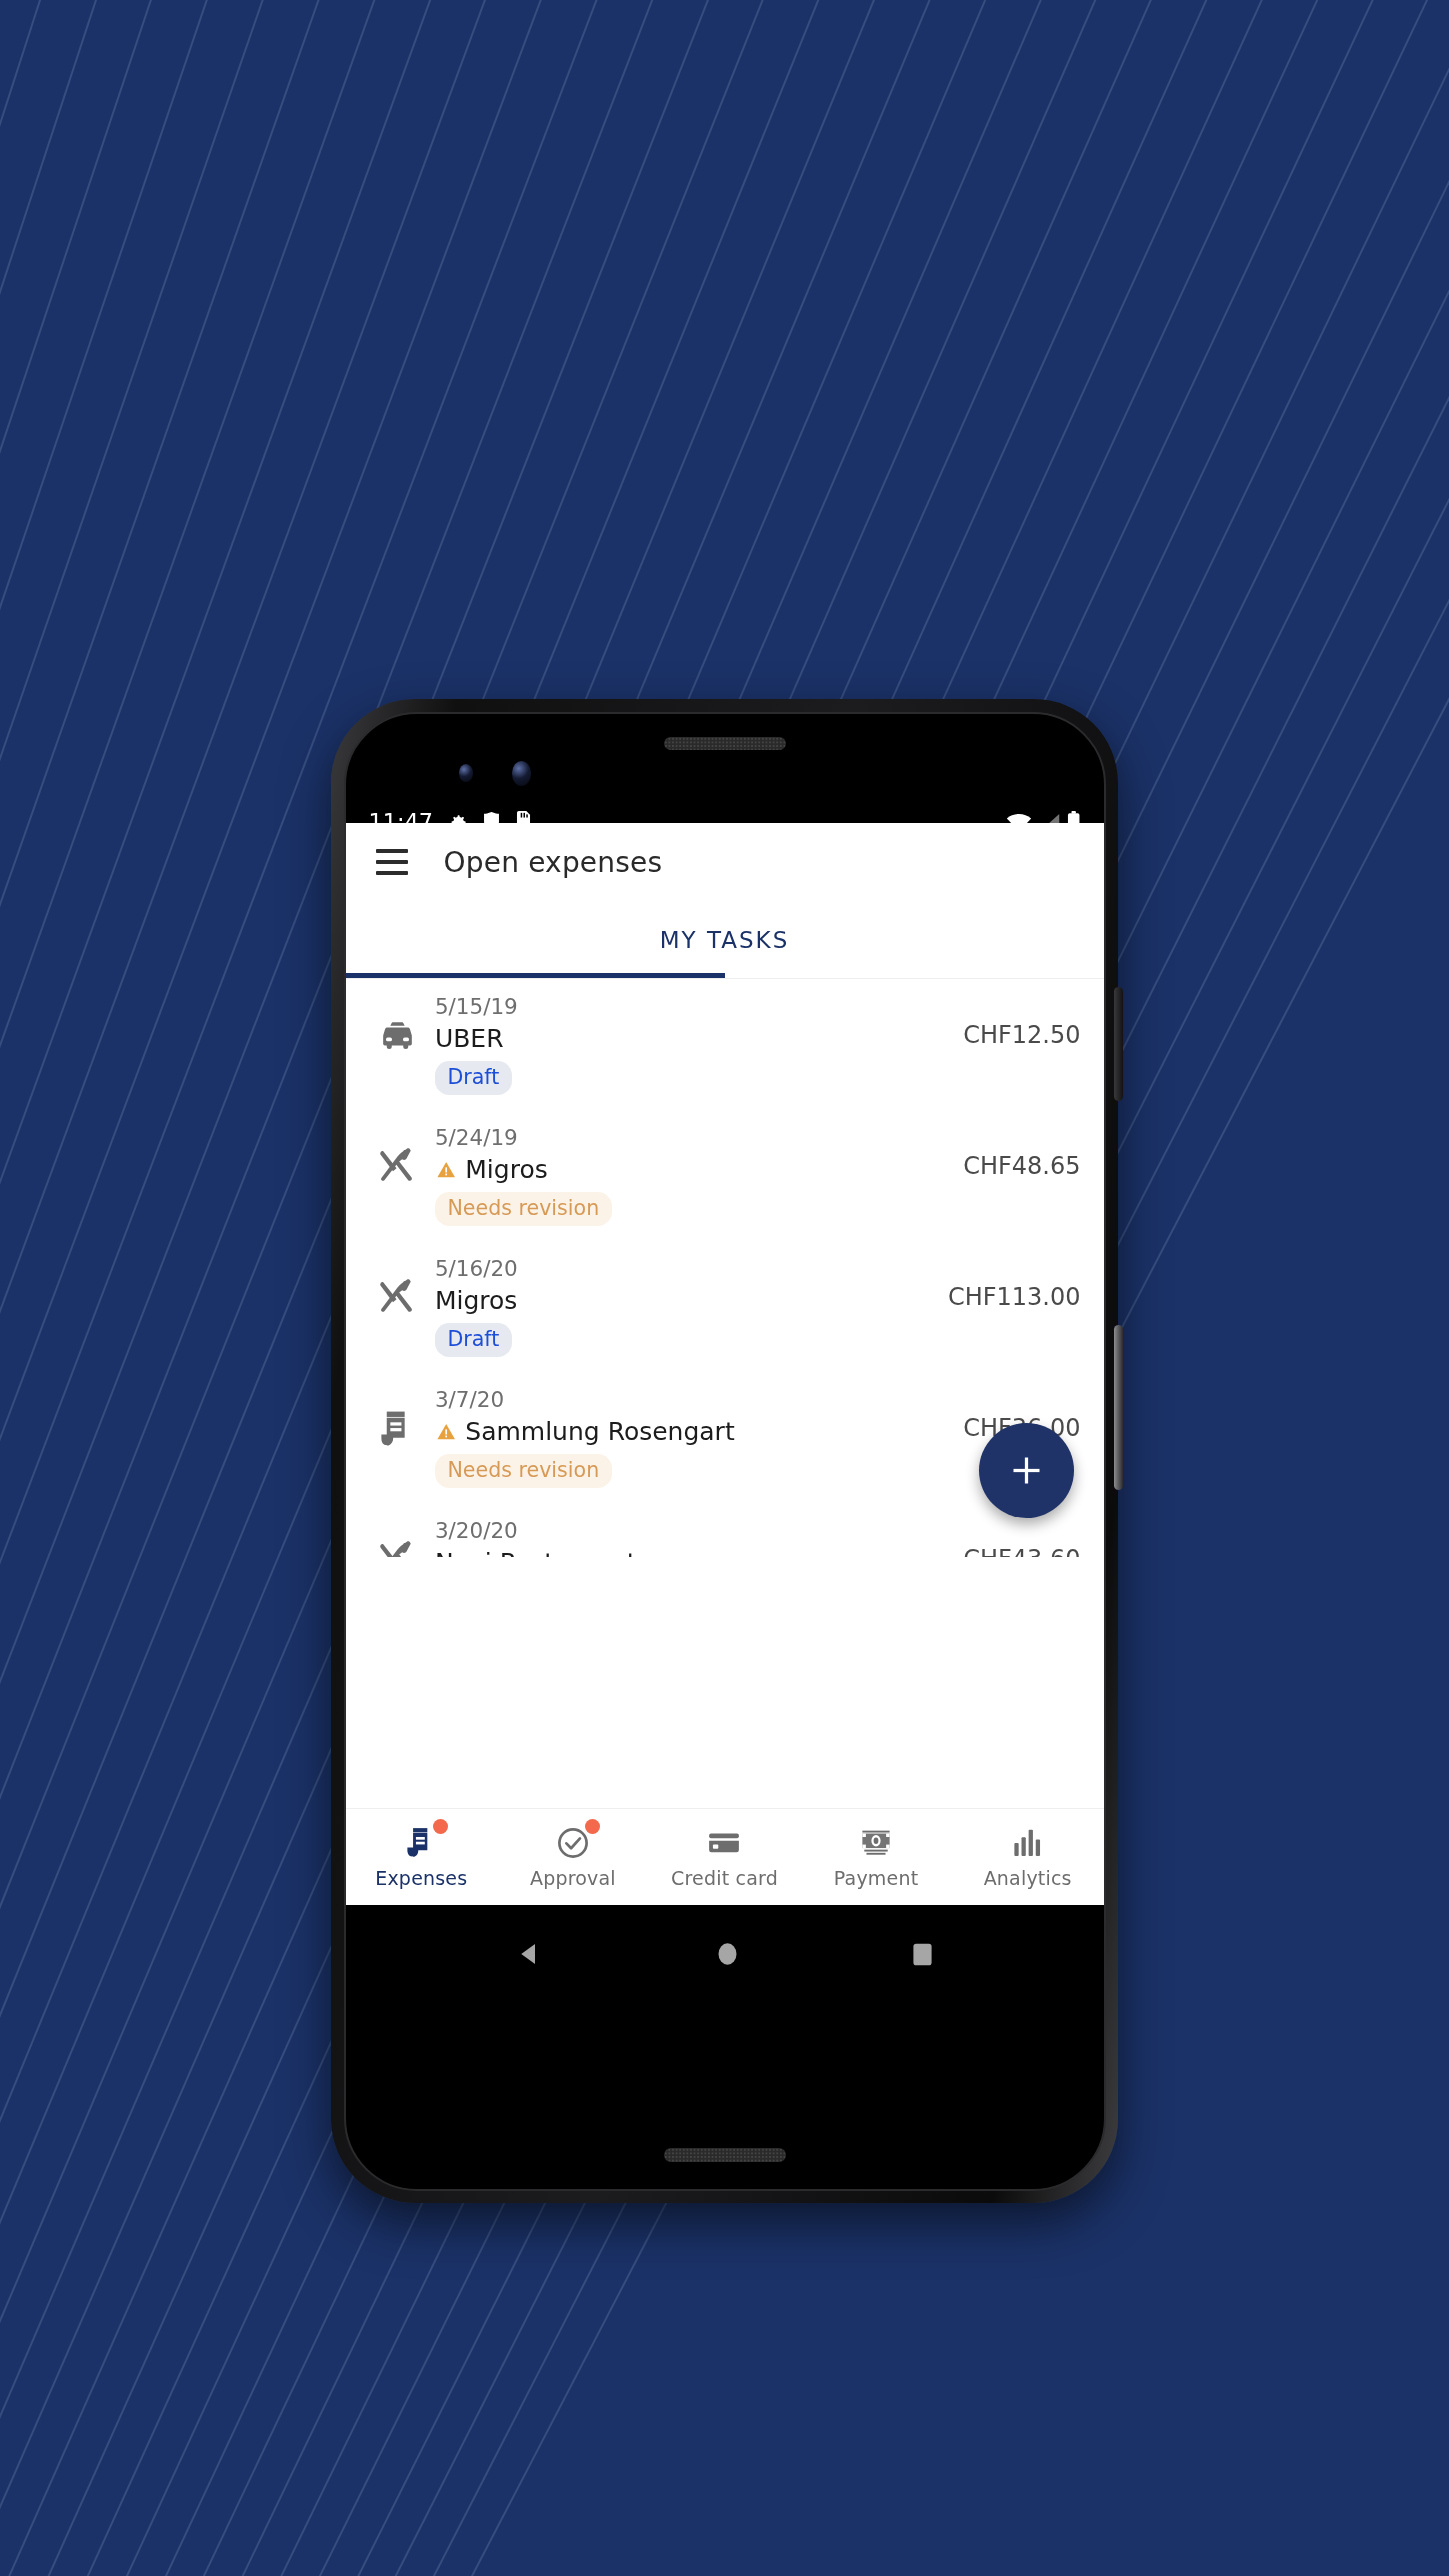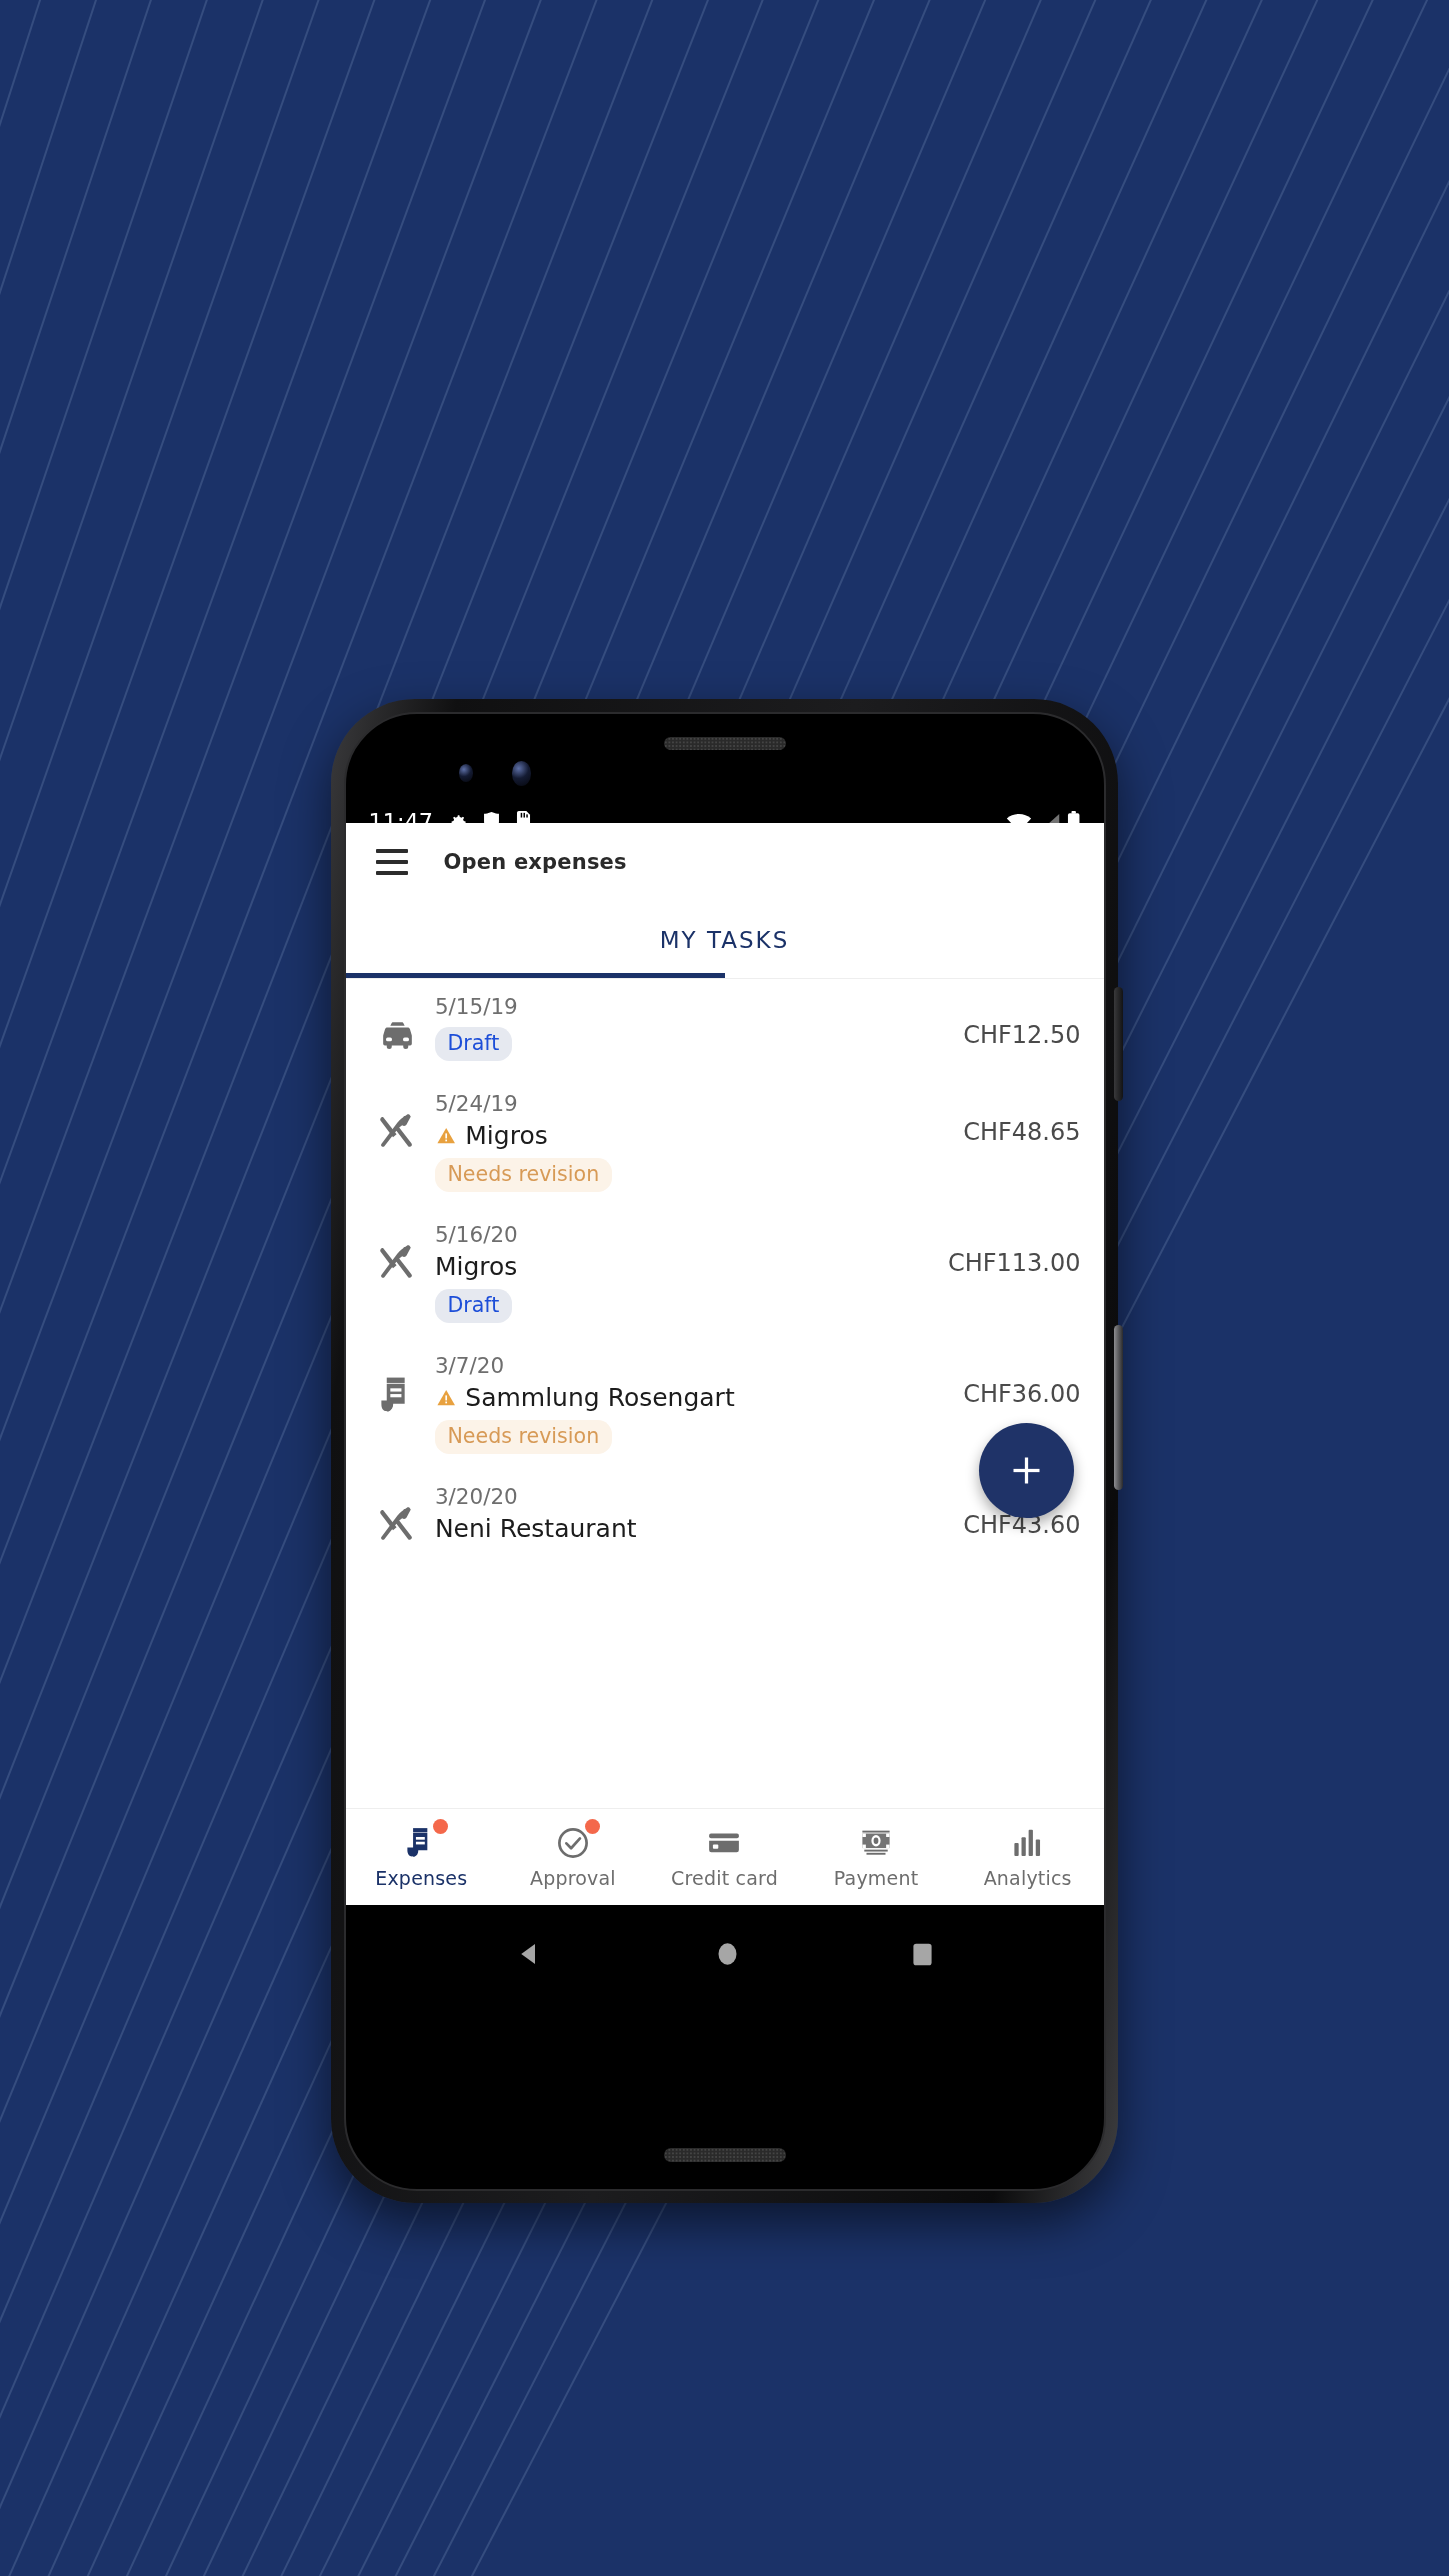--- a/index.html
+++ b/index.html
@@ -134,23 +134,23 @@
     height: 79px;
     display: flex; align-items: center;
     padding: 0 30px;
     background: #fff;
     box-shadow: 0 0.9px 0 #ececec;
   }
   .hamburger { width: 32px; display: flex; flex-direction: column; gap: 7.2px; cursor: pointer; }
   .hamburger span { display: block; height: 3.6px; background: #2c2c2c; border-radius: 0.9px; }
   .appbar-title {
     margin-left: 36px;
-    font-size: 21px;
+    font-size: 28px;
     color: #2a2a2a;
-    font-weight: 700;
+    font-weight: 400;
     letter-spacing: 0.2px;
   }
 
   
   .tabs {
     display: flex;
     height: 77px;
     background: #fff;
     border-bottom: 0.9px solid #eee;
     position: relative;
@@ -396,21 +396,23 @@
 
           <div class="row">
               <div class="row-icon">
                 <svg width="43" height="43" viewBox="0 0 24 24" fill="#6d6d6d">
                   <path d="M9.5 4h5c.4 0 .7.25.82.6L16 6h-8l.68-1.4c.12-.35.42-.6.82-.6z"></path>
                   <path d="M6.3 7h11.4c.55 0 1.04.34 1.22.86l1 3.3c.05.18.08.37.08.56V16a1 1 0 01-1 1h-1v.6a1.4 1.4 0 11-2.8 0V17H8.8v.6a1.4 1.4 0 11-2.8 0V17H5a1 1 0 01-1-1v-4.28c0-.19.03-.38.08-.56l1-3.3C5.26 7.34 5.75 7 6.3 7z"></path>
                   <rect x="5.6" y="12.6" width="3.3" height="2.1" rx=".9" fill="#fff"></rect>
                   <rect x="15.1" y="12.6" width="3.3" height="2.1" rx=".9" fill="#fff"></rect>
                 </svg>
               </div>
-              <div class="row-main"><div class="row-date">5/15/19</div><div class="chip draft">Draft</div></div>
+              <div class="row-main"><div class="row-date">5/15/19</div><div class="row-name">
+                  <span>UBER</span>
+                </div><div class="chip draft">Draft</div></div>
               <div class="row-amount">CHF12.50</div>
             </div>
             <div class="row">
               <div class="row-icon">
                 <svg width="45" height="45" viewBox="0 0 24 24" fill="#6d6d6d">
                   <path d="M4.3 2.6l7.2 9.3-1.9 1.5L3 4.6c-.5-.7-.1-1.6.7-2 .2 0 .4 0 .6 0z"></path>
                   <path d="M19.1 2.4l-2.2 4.1c-.5 1-1.6 1.2-2.4.5l-1.6 1.3 6.5 8.3c.6.7.2 1.7-.7 1.9-.4.1-.8 0-1-.3l-6.3-8.2-6.4 8.2c-.3.4-.9.5-1.3.2-.5-.3-.6-.9-.3-1.4L12 5.6c.6-.8 1.5-1.7 2.3-2.3l2.7-1.9c.6-.4 1.4-.2 1.7.4.2.2.2.5.4.6z"></path>
                   <path d="M15.6 2.2c.3-.2.7-.1.8.2l.3 3.4c0 .4-.3.7-.7.6-.3 0-.6-.3-.6-.7l-.2-3.1c0-.2.1-.3.4-.4z"></path>
                 </svg>
               </div>

